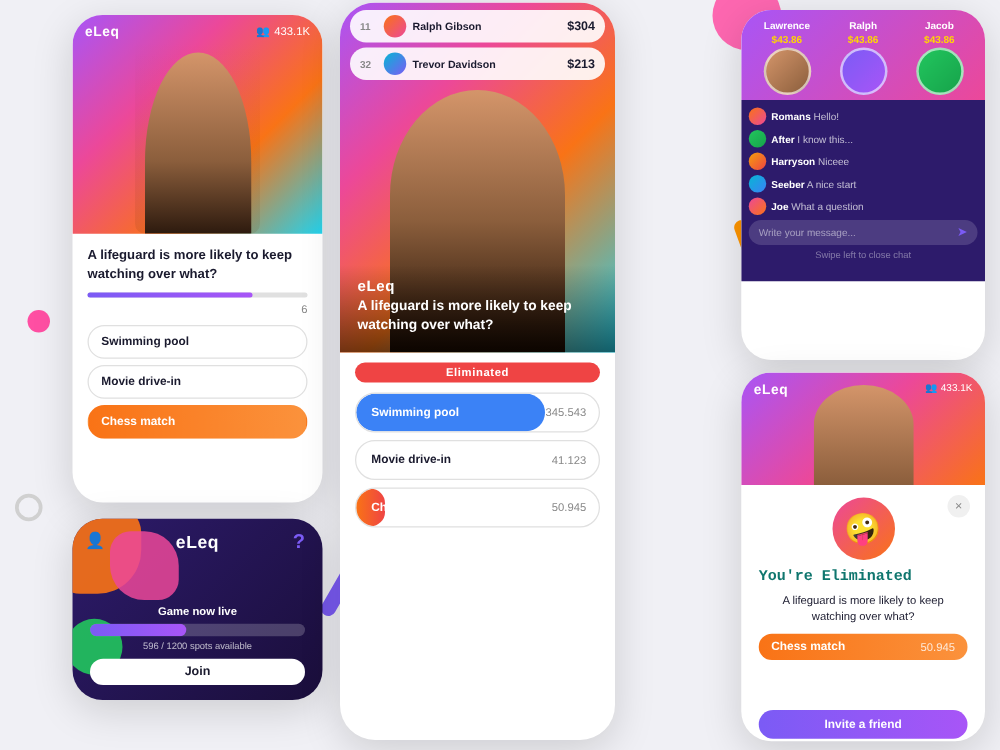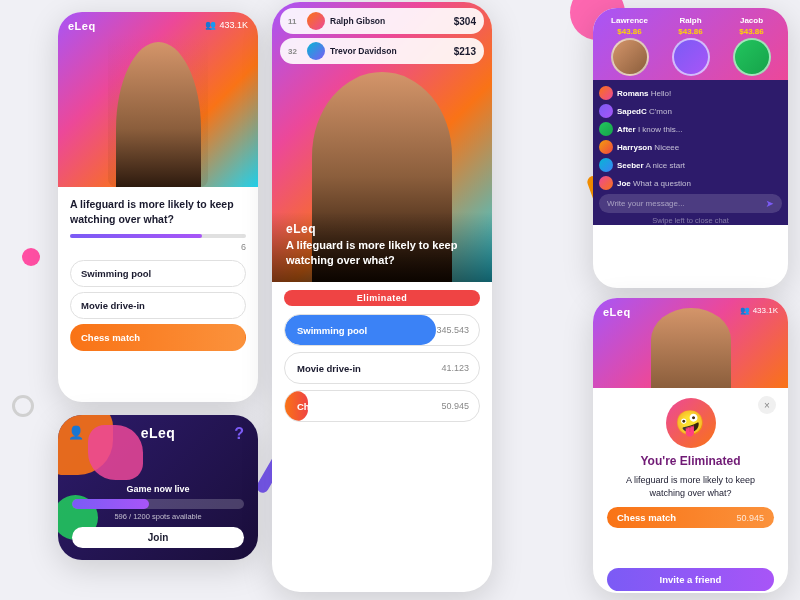--- a/index.html
+++ b/index.html
@@ -505,25 +505,26 @@
     }
     .mascot-avatar {
       width: 50px; height: 50px;
       border-radius: 50%;
       background: linear-gradient(135deg, #ec4899, #f97316);
       margin: 0 auto 6px;
       display: flex; align-items: center; justify-content: center;
       font-size: 24px;
     }
     .eliminated-title {
-      text-align: center;
+      text-align: left;
       font-size: 12px;
       font-weight: 800;
-      color: #701a75;
+      color: #0f766e;
       margin-bottom: 6px;
+      font-family: Liberation Mono, monospace;
     }
     .card5-question {
       font-size: 9px;
       color: #1a1a2e;
       text-align: center;
       line-height: 1.4;
       margin-bottom: 8px;
     }
     .card5-answer-row {
       display: flex;
@@ -670,24 +671,20 @@
       <span class="leader-amount">$43.86</span>
       <div class="leader-avatar green"></div>
     </div>
   </div>
   <div class="card3-chat">
     <div class="chat-row">
       <div class="chat-avatar-sm"></div>
       <span class="chat-text"><strong>Romans</strong> Hello!</span>
     </div>
     <div class="chat-row">
-      <div class="chat-avatar-sm" style="background:linear-gradient(135deg,#7b5bf5,#a855f7);"></div>
-      <span class="chat-text"><strong>SapedC</strong> C'mon</span>
-    </div>
-    <div class="chat-row">
       <div class="chat-avatar-sm" style="background:linear-gradient(135deg,#22c55e,#16a34a);"></div>
       <span class="chat-text"><strong>After</strong> I know this...</span>
     </div>
     <div class="chat-row">
       <div class="chat-avatar-sm" style="background:linear-gradient(135deg,#f59e0b,#ef4444);"></div>
       <span class="chat-text"><strong>Harryson</strong> Niceee</span>
     </div>
     <div class="chat-row">
       <div class="chat-avatar-sm" style="background:linear-gradient(135deg,#06b6d4,#3b82f6);"></div>
       <span class="chat-text"><strong>Seeber</strong> A nice start</span>

